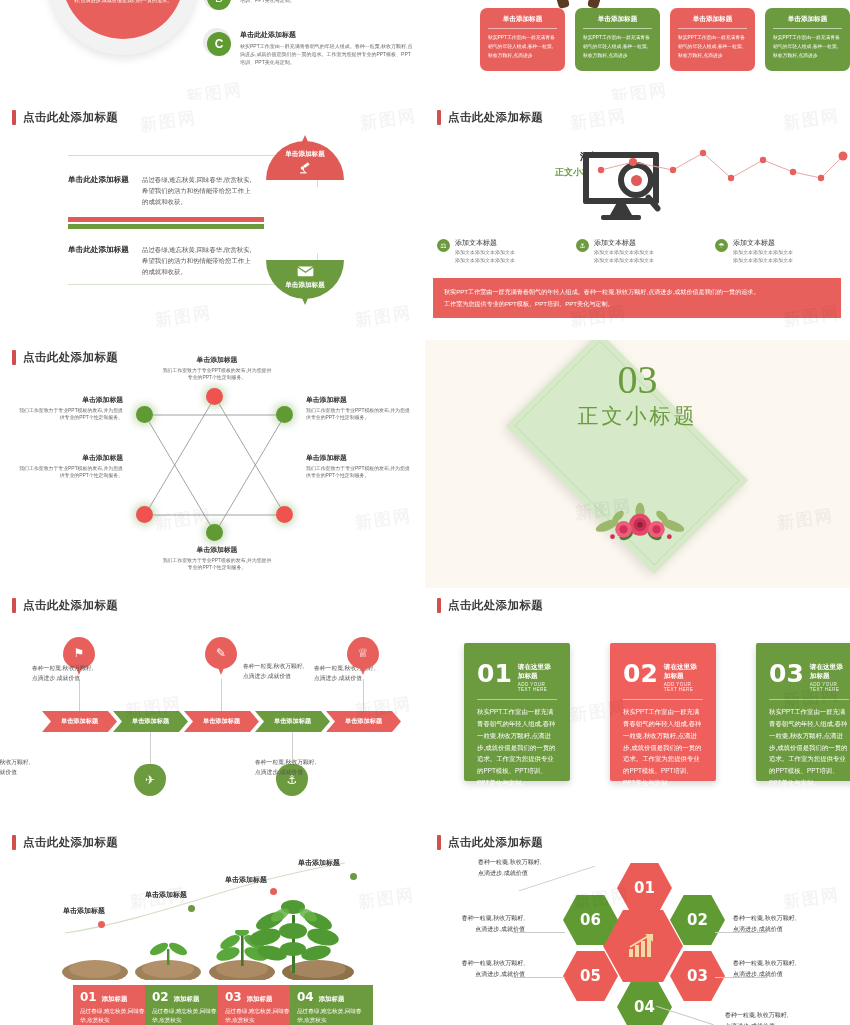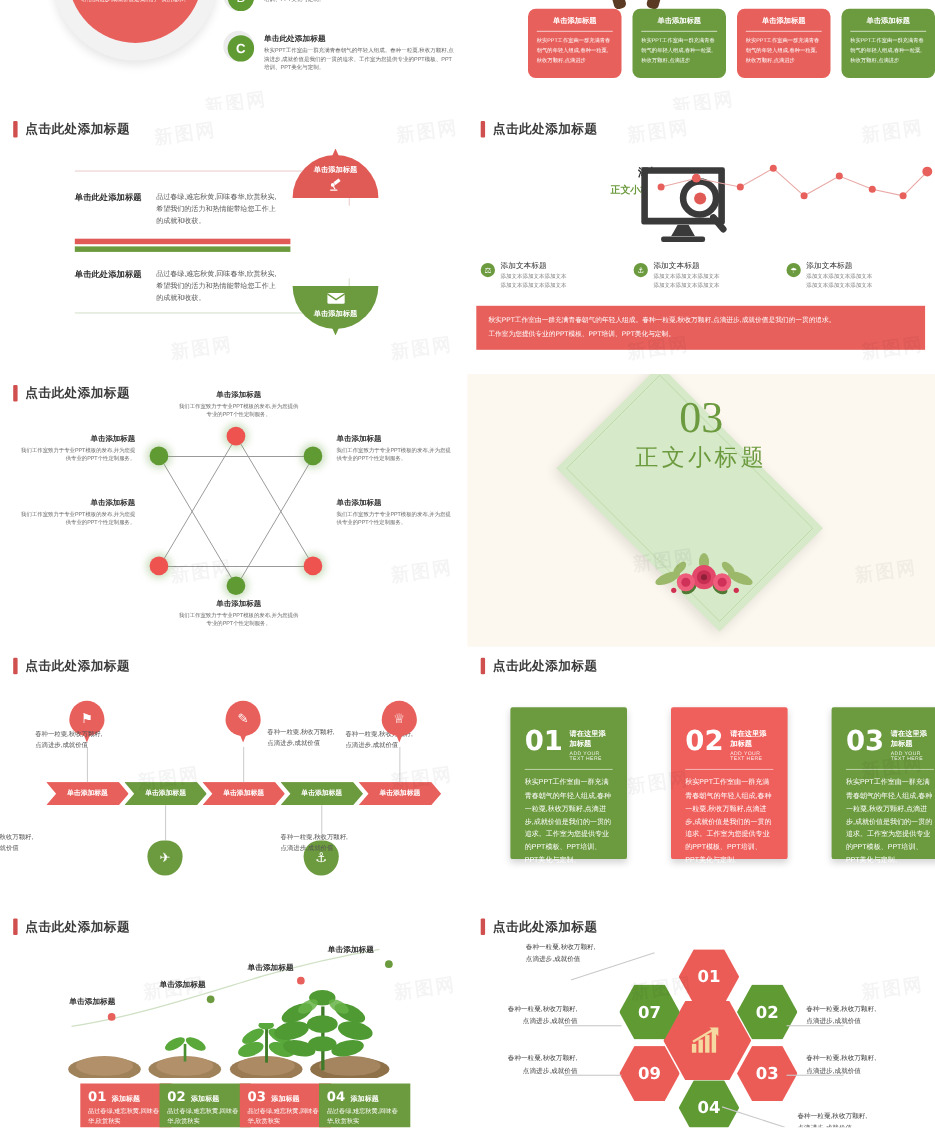--- a/index.html
+++ b/index.html
@@ -581,22 +581,22 @@
         <path d="M2 14 L22 2" stroke="#f5d9a0" stroke-width="2" fill="none"></path>
         <path d="M17 1 L25 1 L25 9 Z" fill="#f5d9a0"></path>
       </svg>
     </div>
 
     <div id="s8-hexes">
         <div class="hex r" style="left: 192px; top: 38px; width: 55px; height: 50px; font-size: 15px;">01</div>
         <div class="hex g" style="left: 245px; top: 70px; width: 55px; height: 50px; font-size: 15px;">02</div>
         <div class="hex r" style="left: 245px; top: 126px; width: 55px; height: 50px; font-size: 15px;">03</div>
         <div class="hex g" style="left: 192px; top: 157px; width: 55px; height: 50px; font-size: 15px;">04</div>
-        <div class="hex r" style="left: 138px; top: 126px; width: 55px; height: 50px; font-size: 15px;">09</div>
-        <div class="hex g" style="left: 138px; top: 70px; width: 55px; height: 50px; font-size: 15px;">07</div>
+        <div class="hex r" style="left: 138px; top: 126px; width: 55px; height: 50px; font-size: 15px;">05</div>
+        <div class="hex g" style="left: 138px; top: 70px; width: 55px; height: 50px; font-size: 15px;">06</div>
       </div>
     <div id="s8-notes">
         <div class="s8-note" style="left: 53px; top: 32px; text-align: left; white-space: pre-line;">春种一粒粟,秋收万颗籽,
 点滴进步,成就价值</div>
         <div class="s8-note" style="left: 308px; top: 88px; text-align: left; white-space: pre-line;">春种一粒粟,秋收万颗籽,
 点滴进步,成就价值</div>
         <div class="s8-note" style="left: 308px; top: 133px; text-align: left; white-space: pre-line;">春种一粒粟,秋收万颗籽,
 点滴进步,成就价值</div>
         <div class="s8-note" style="left: 300px; top: 185px; text-align: left; white-space: pre-line;">春种一粒粟,秋收万颗籽,
 点滴进步,成就价值</div>

